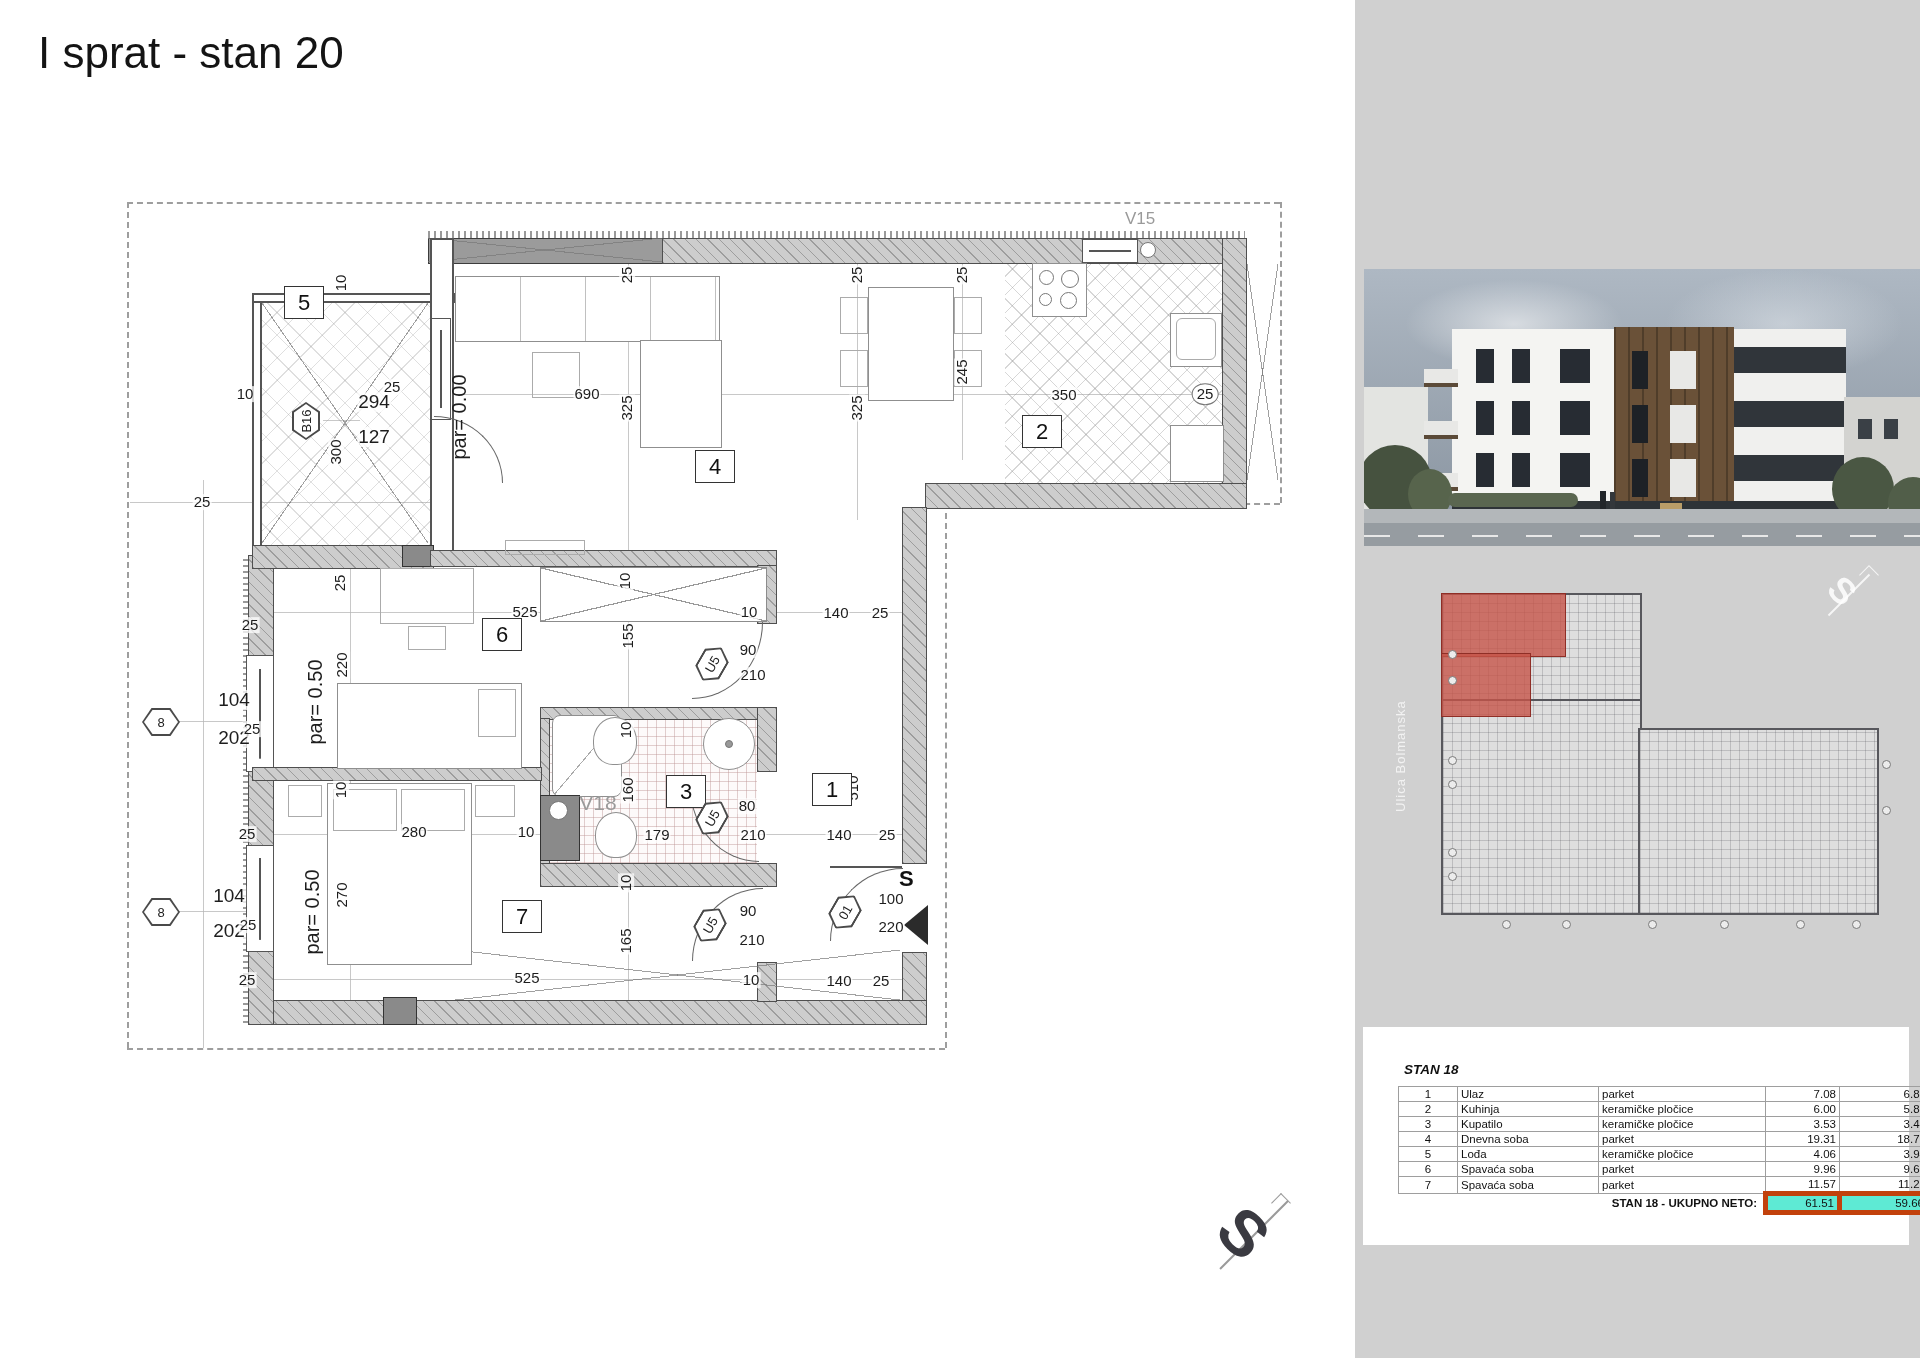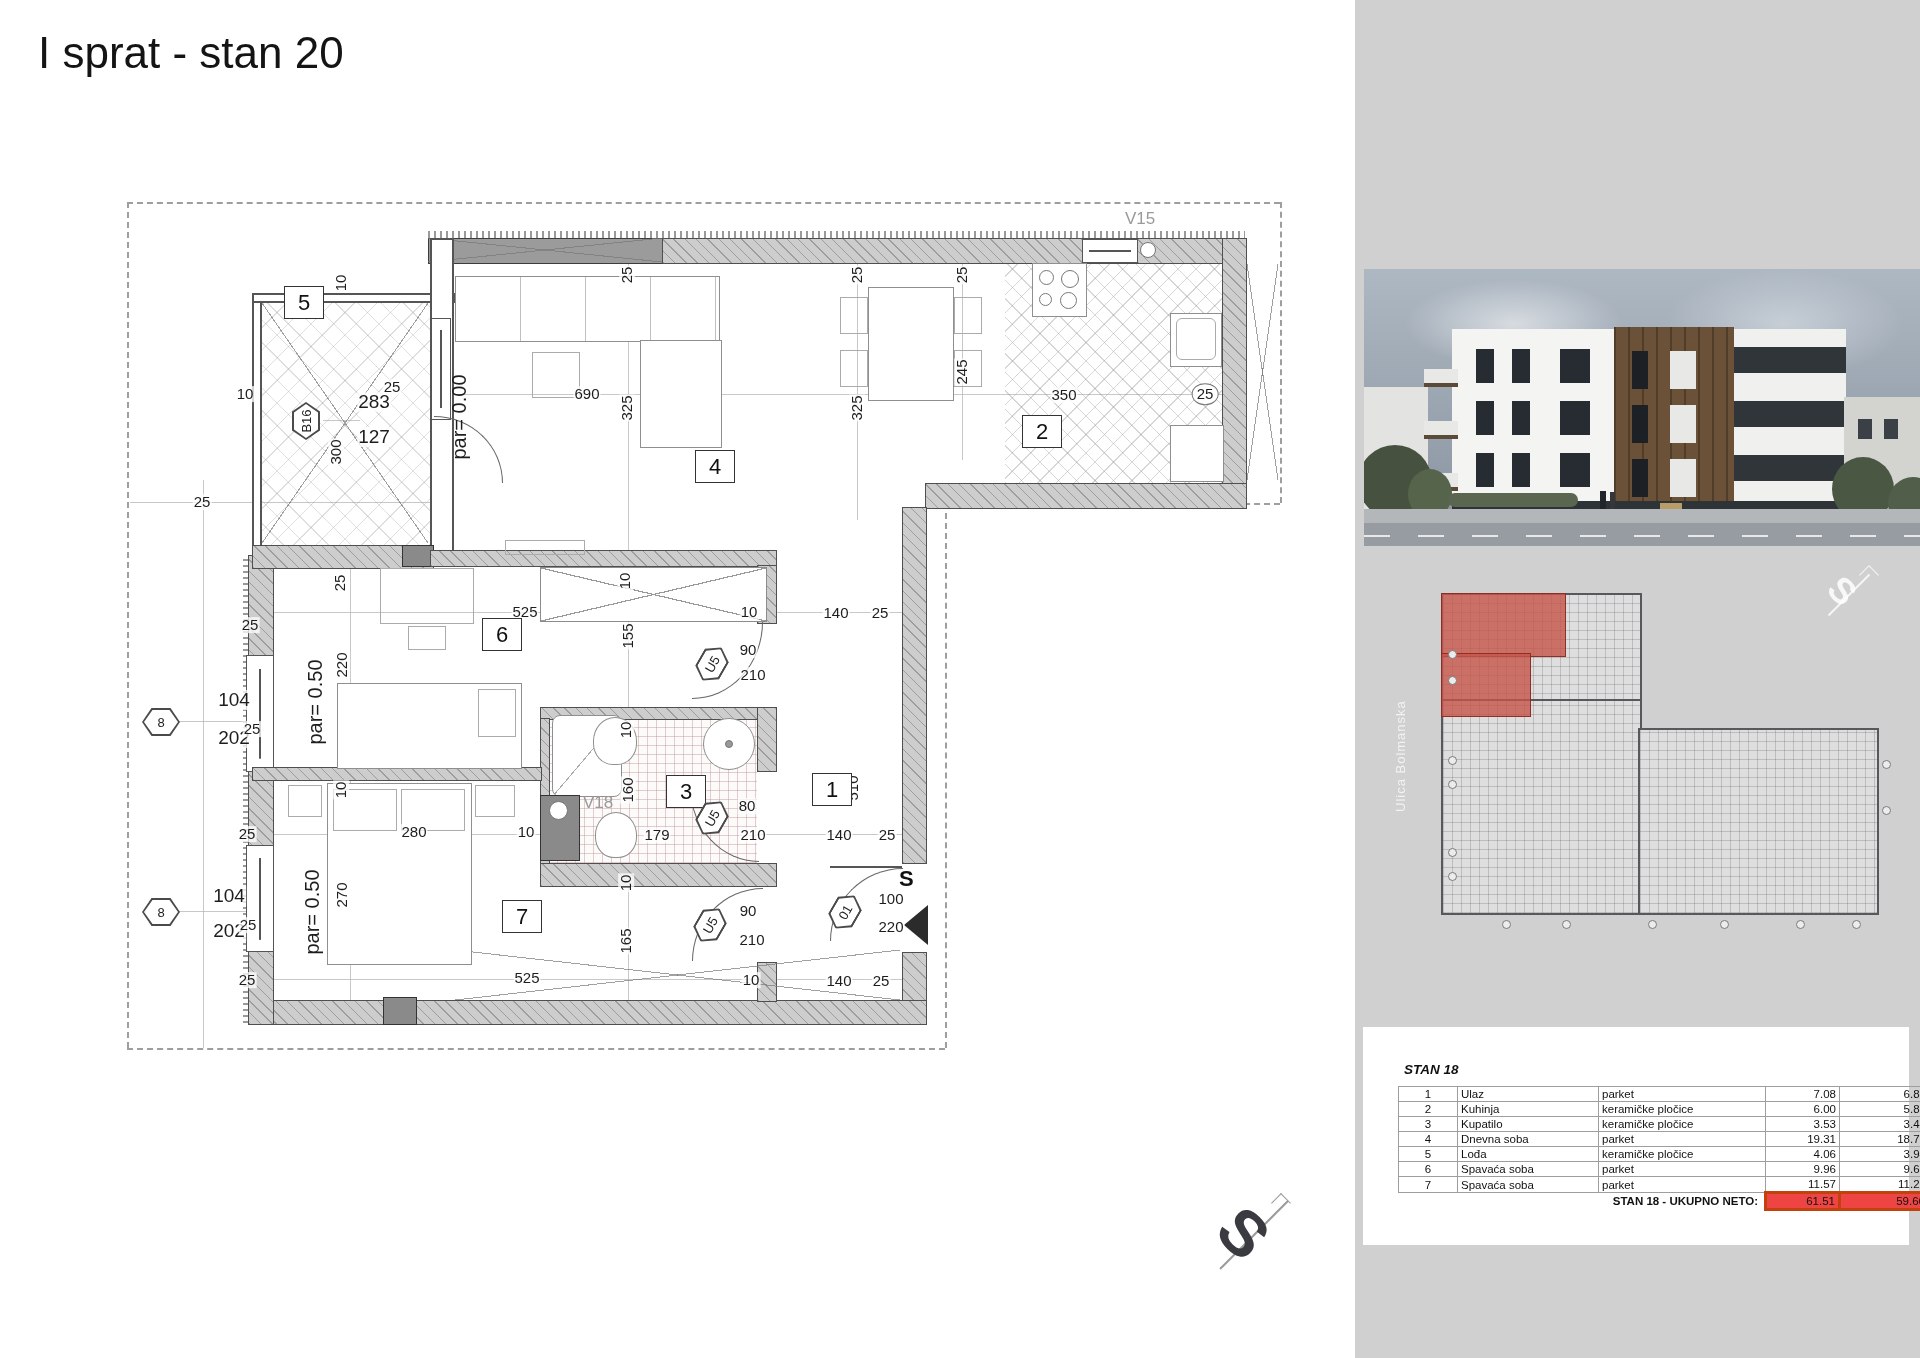--- a/index.html
+++ b/index.html
@@ -62,21 +62,21 @@
   .card{position:absolute;left:1363px;top:1027px;width:546px;height:218px;background:#fff;}
   .tbl{position:absolute;left:1398px;top:1086px;width:496px;border-collapse:collapse;
        font-size:11.5px;color:#111;table-layout:fixed;}
   .tbl td{border:1px solid #9e9e9e;height:14px;line-height:14px;padding:0 3px;overflow:hidden;white-space:nowrap;}
   .tbl td.c0{width:52px;text-align:center;}
   .tbl td.c1{width:134px;}
   .tbl td.c2{width:160px;}
   .tbl td.c3{width:67px;text-align:right;}
   .tbl td.c4{width:83px;text-align:right;}
   .tbl td.tlab{border:none;text-align:right;font-weight:bold;padding-right:6px;}
-  .tbl td.tval{background:#ef4444;border:3px solid #c2410c;text-align:right;}
+  .tbl td.tval{background:#5eead4;border:5px solid #c2410c;text-align:right;}
   .mini{position:absolute;left:1438px;top:591px;width:439px;height:321px;}
   .blk{position:absolute;background-color:#dedede;border:2px solid #57575c;background-image:
        repeating-linear-gradient(0deg,rgba(70,70,78,.22) 0 1px,transparent 1px 9px),
        repeating-linear-gradient(90deg,rgba(70,70,78,.22) 0 1px,transparent 1px 9px);}
   .red{position:absolute;background:rgba(197,84,72,.8);border:1.5px solid #8f2e26;}
   .street{position:absolute;color:#f2f2f2;font-size:13px;letter-spacing:1px;white-space:nowrap;
           transform:rotate(-90deg);transform-origin:left top;}
 </style>
 </head>
 <body>
@@ -194,21 +194,21 @@
   <div class="f" style="left:595px;top:812px;width:40px;height:44px;border-radius:50% 50% 45% 45%;"></div>
   <div class="f" style="left:703px;top:718px;width:50px;height:50px;border-radius:50%;"></div>
   <div class="circ-s" style="left:725px;top:740px;width:6px;height:6px;background:#999;"></div>
   <div class="wd2" style="left:540px;top:795px;width:38px;height:64px;"></div>
   <div class="circ-s" style="left:549px;top:801px;width:17px;height:17px;"></div>
 
   <div id="dim-layer">
       <span class="dim" style="left: 245px; top: 394px; transform: translate(-50%, -50%) rotate(0deg);">10</span>
       <span class="dim" style="left: 341px; top: 283px; transform: translate(-50%, -50%) rotate(-90deg);">10</span>
       <span class="dim" style="left: 392px; top: 387px; transform: translate(-50%, -50%) rotate(0deg);">25</span>
-      <span class="dim big" style="left: 374px; top: 402px; transform: translate(-50%, -50%) rotate(0deg);">283</span>
+      <span class="dim big" style="left: 374px; top: 402px; transform: translate(-50%, -50%) rotate(0deg);">294</span>
       <span class="dim big" style="left: 374px; top: 437px; transform: translate(-50%, -50%) rotate(0deg);">127</span>
       <span class="dim" style="left: 336px; top: 452px; transform: translate(-50%, -50%) rotate(-90deg);">300</span>
       <span class="dim" style="left: 587px; top: 394px; transform: translate(-50%, -50%) rotate(0deg);">690</span>
       <span class="dim" style="left: 627px; top: 275px; transform: translate(-50%, -50%) rotate(-90deg);">25</span>
       <span class="dim" style="left: 627px; top: 408px; transform: translate(-50%, -50%) rotate(-90deg);">325</span>
       <span class="dim" style="left: 857px; top: 275px; transform: translate(-50%, -50%) rotate(-90deg);">25</span>
       <span class="dim" style="left: 857px; top: 408px; transform: translate(-50%, -50%) rotate(-90deg);">325</span>
       <span class="dim" style="left: 962px; top: 275px; transform: translate(-50%, -50%) rotate(-90deg);">25</span>
       <span class="dim" style="left: 962px; top: 372px; transform: translate(-50%, -50%) rotate(-90deg);">245</span>
       <span class="dim" style="left: 1064px; top: 395px; transform: translate(-50%, -50%) rotate(0deg);">350</span>
@@ -252,21 +252,21 @@
       <span class="dim" style="left: 527px; top: 978px; transform: translate(-50%, -50%) rotate(0deg);">525</span>
       <span class="dim" style="left: 751px; top: 980px; transform: translate(-50%, -50%) rotate(0deg);">10</span>
       <span class="dim" style="left: 839px; top: 981px; transform: translate(-50%, -50%) rotate(0deg);">140</span>
       <span class="dim" style="left: 881px; top: 981px; transform: translate(-50%, -50%) rotate(0deg);">25</span>
       <span class="dim" style="left: 247px; top: 980px; transform: translate(-50%, -50%) rotate(0deg);">25</span>
       <span class="dim" style="left: 853px; top: 788px; transform: translate(-50%, -50%) rotate(-90deg);">510</span>
       <span class="dim par" style="left: 459px; top: 417px; transform: translate(-50%, -50%) rotate(-90deg);">par= 0.00</span>
       <span class="dim par" style="left: 315px; top: 702px; transform: translate(-50%, -50%) rotate(-90deg);">par= 0.50</span>
       <span class="dim par" style="left: 312px; top: 912px; transform: translate(-50%, -50%) rotate(-90deg);">par= 0.50</span>
       <span class="dim gray" style="left: 1140px; top: 219px; font-size: 17px; transform: translate(-50%, -50%);">V15</span>
-      <span class="dim gray" style="left: 598px; top: 803px; font-size: 17px; transform: translate(-50%, -50%); text-align: center;">V18</span>
+      <span class="dim gray" style="left: 598px; top: 803px; font-size: 21px; transform: translate(-50%, -50%); text-align: center;">V18</span>
     </div>
   <div id="room-layer">
       <div class="rb" style="left: 284px; top: 286px;">5</div>
       <div class="rb" style="left: 695px; top: 450px;">4</div>
       <div class="rb" style="left: 1022px; top: 415px;">2</div>
       <div class="rb" style="left: 482px; top: 618px;">6</div>
       <div class="rb" style="left: 666px; top: 775px;">3</div>
       <div class="rb" style="left: 812px; top: 773px;">1</div>
       <div class="rb" style="left: 502px; top: 900px;">7</div>
     </div>

